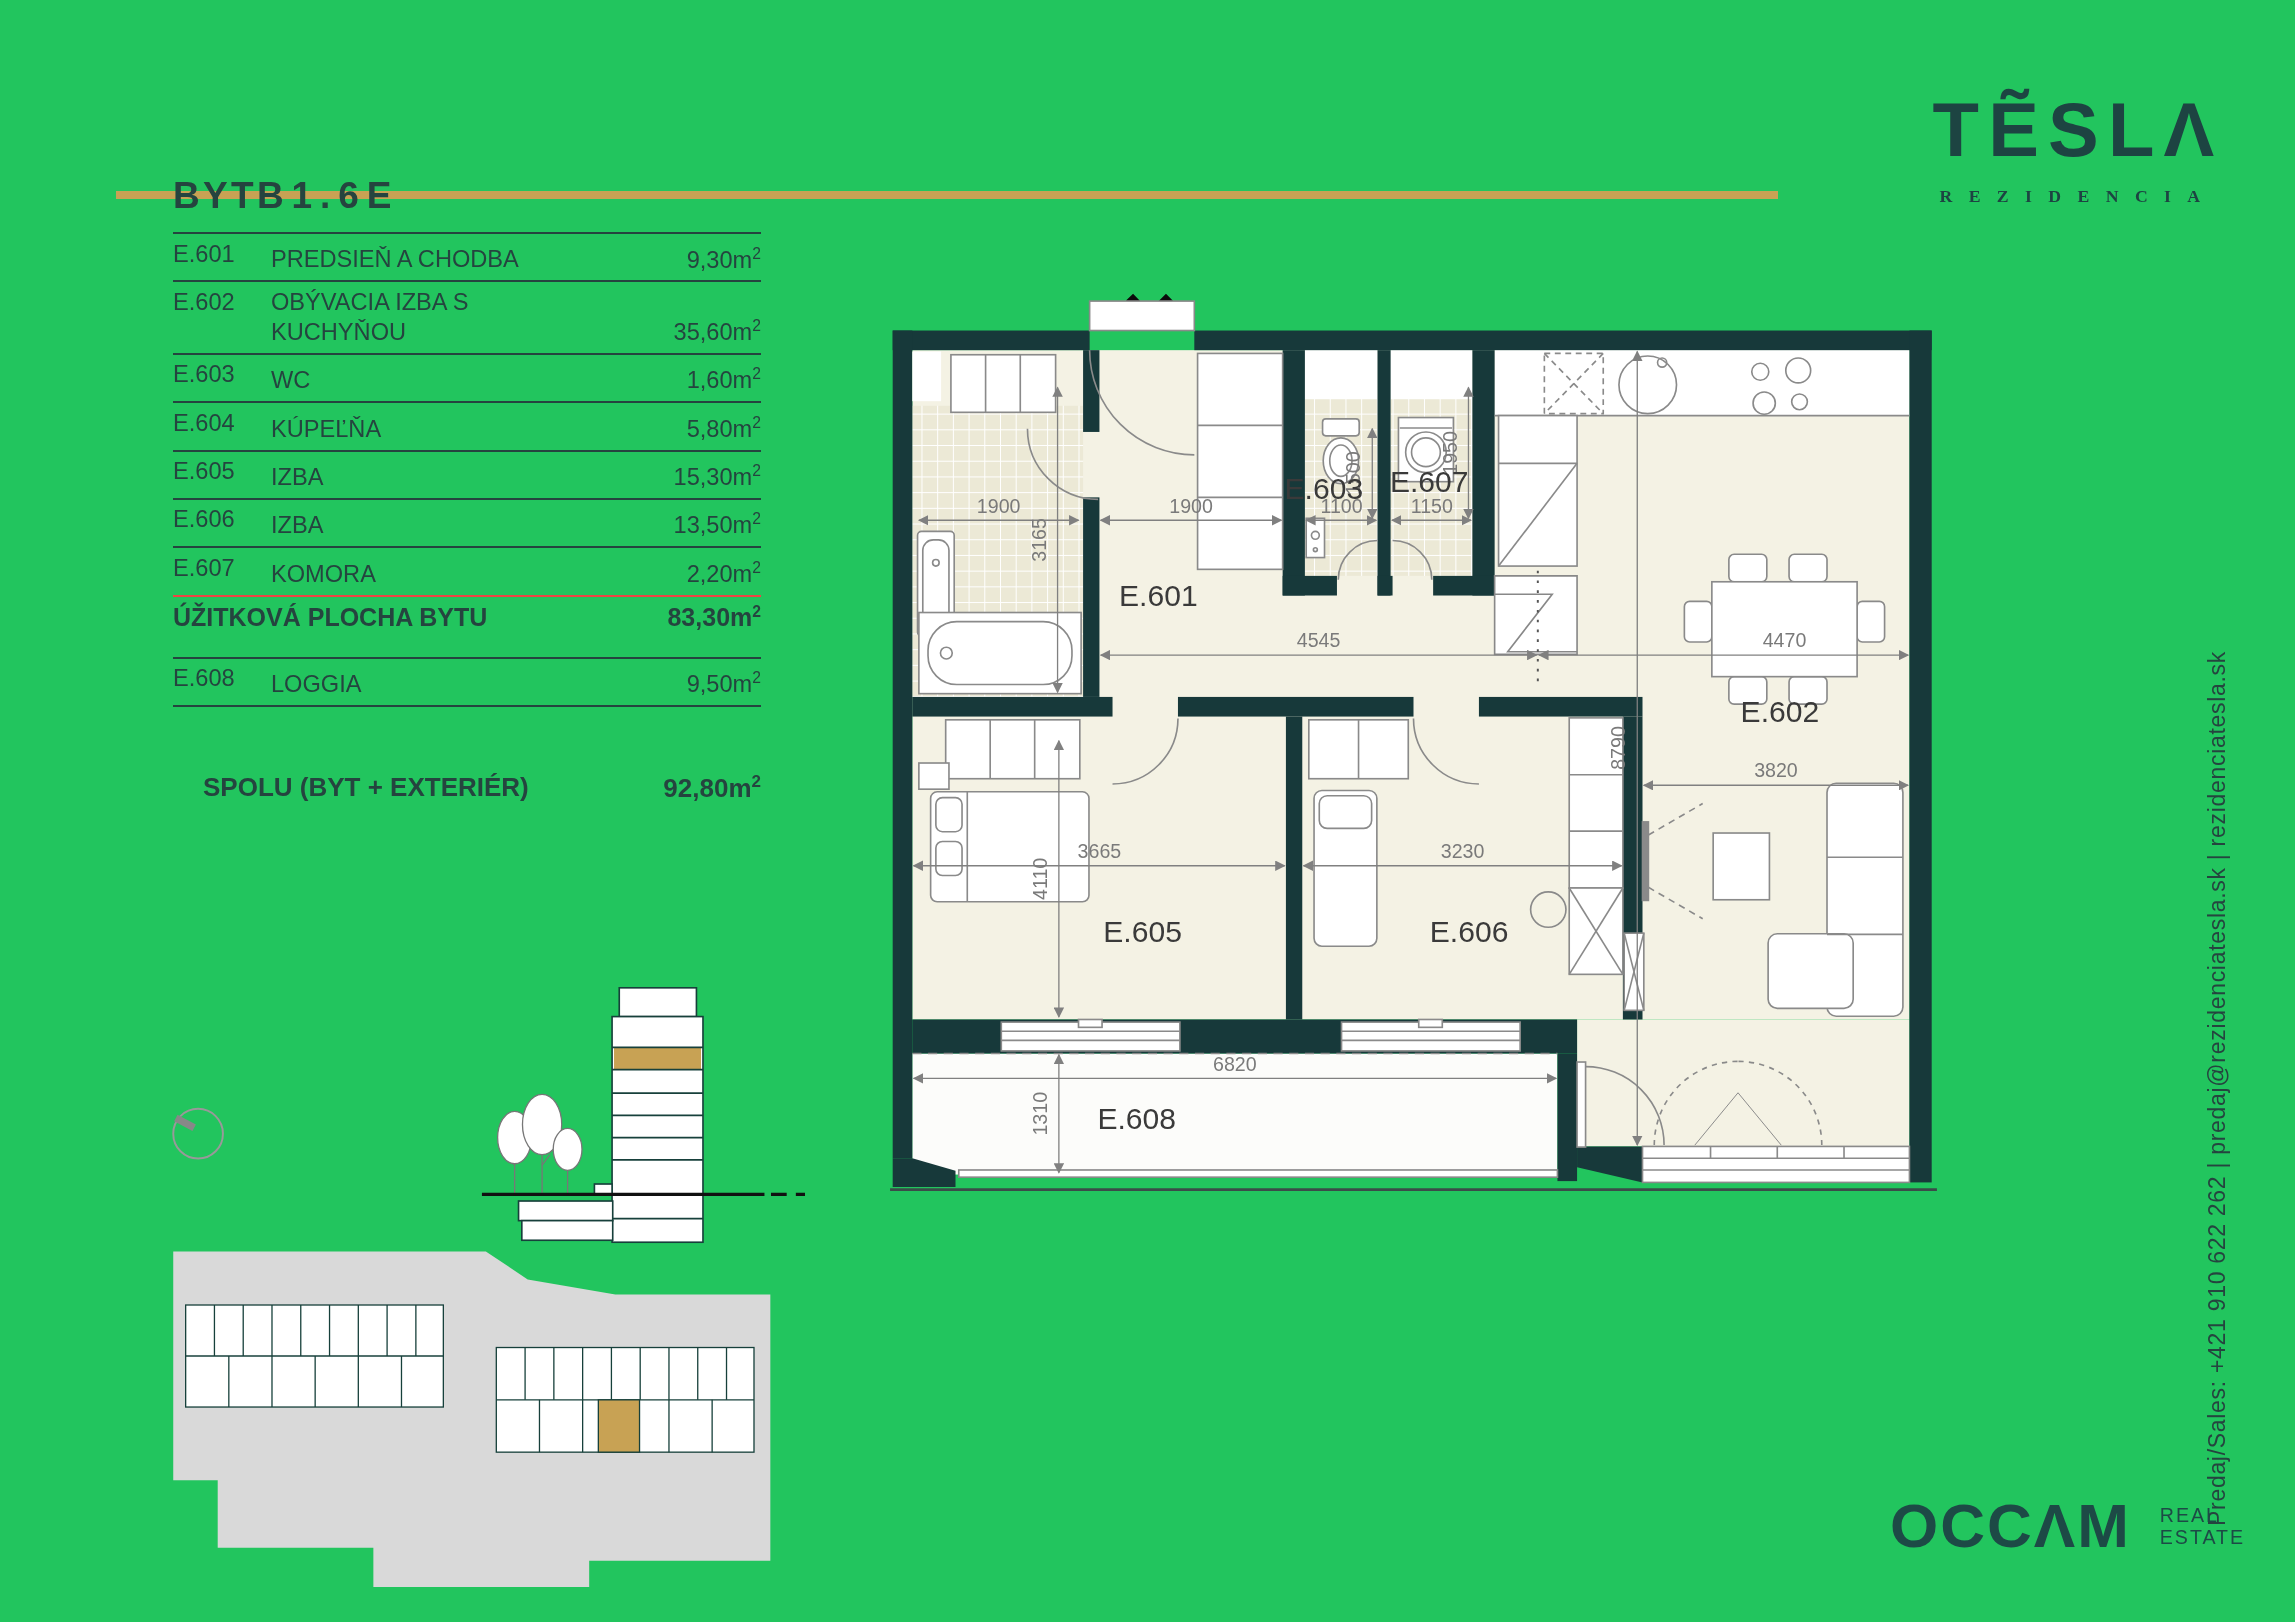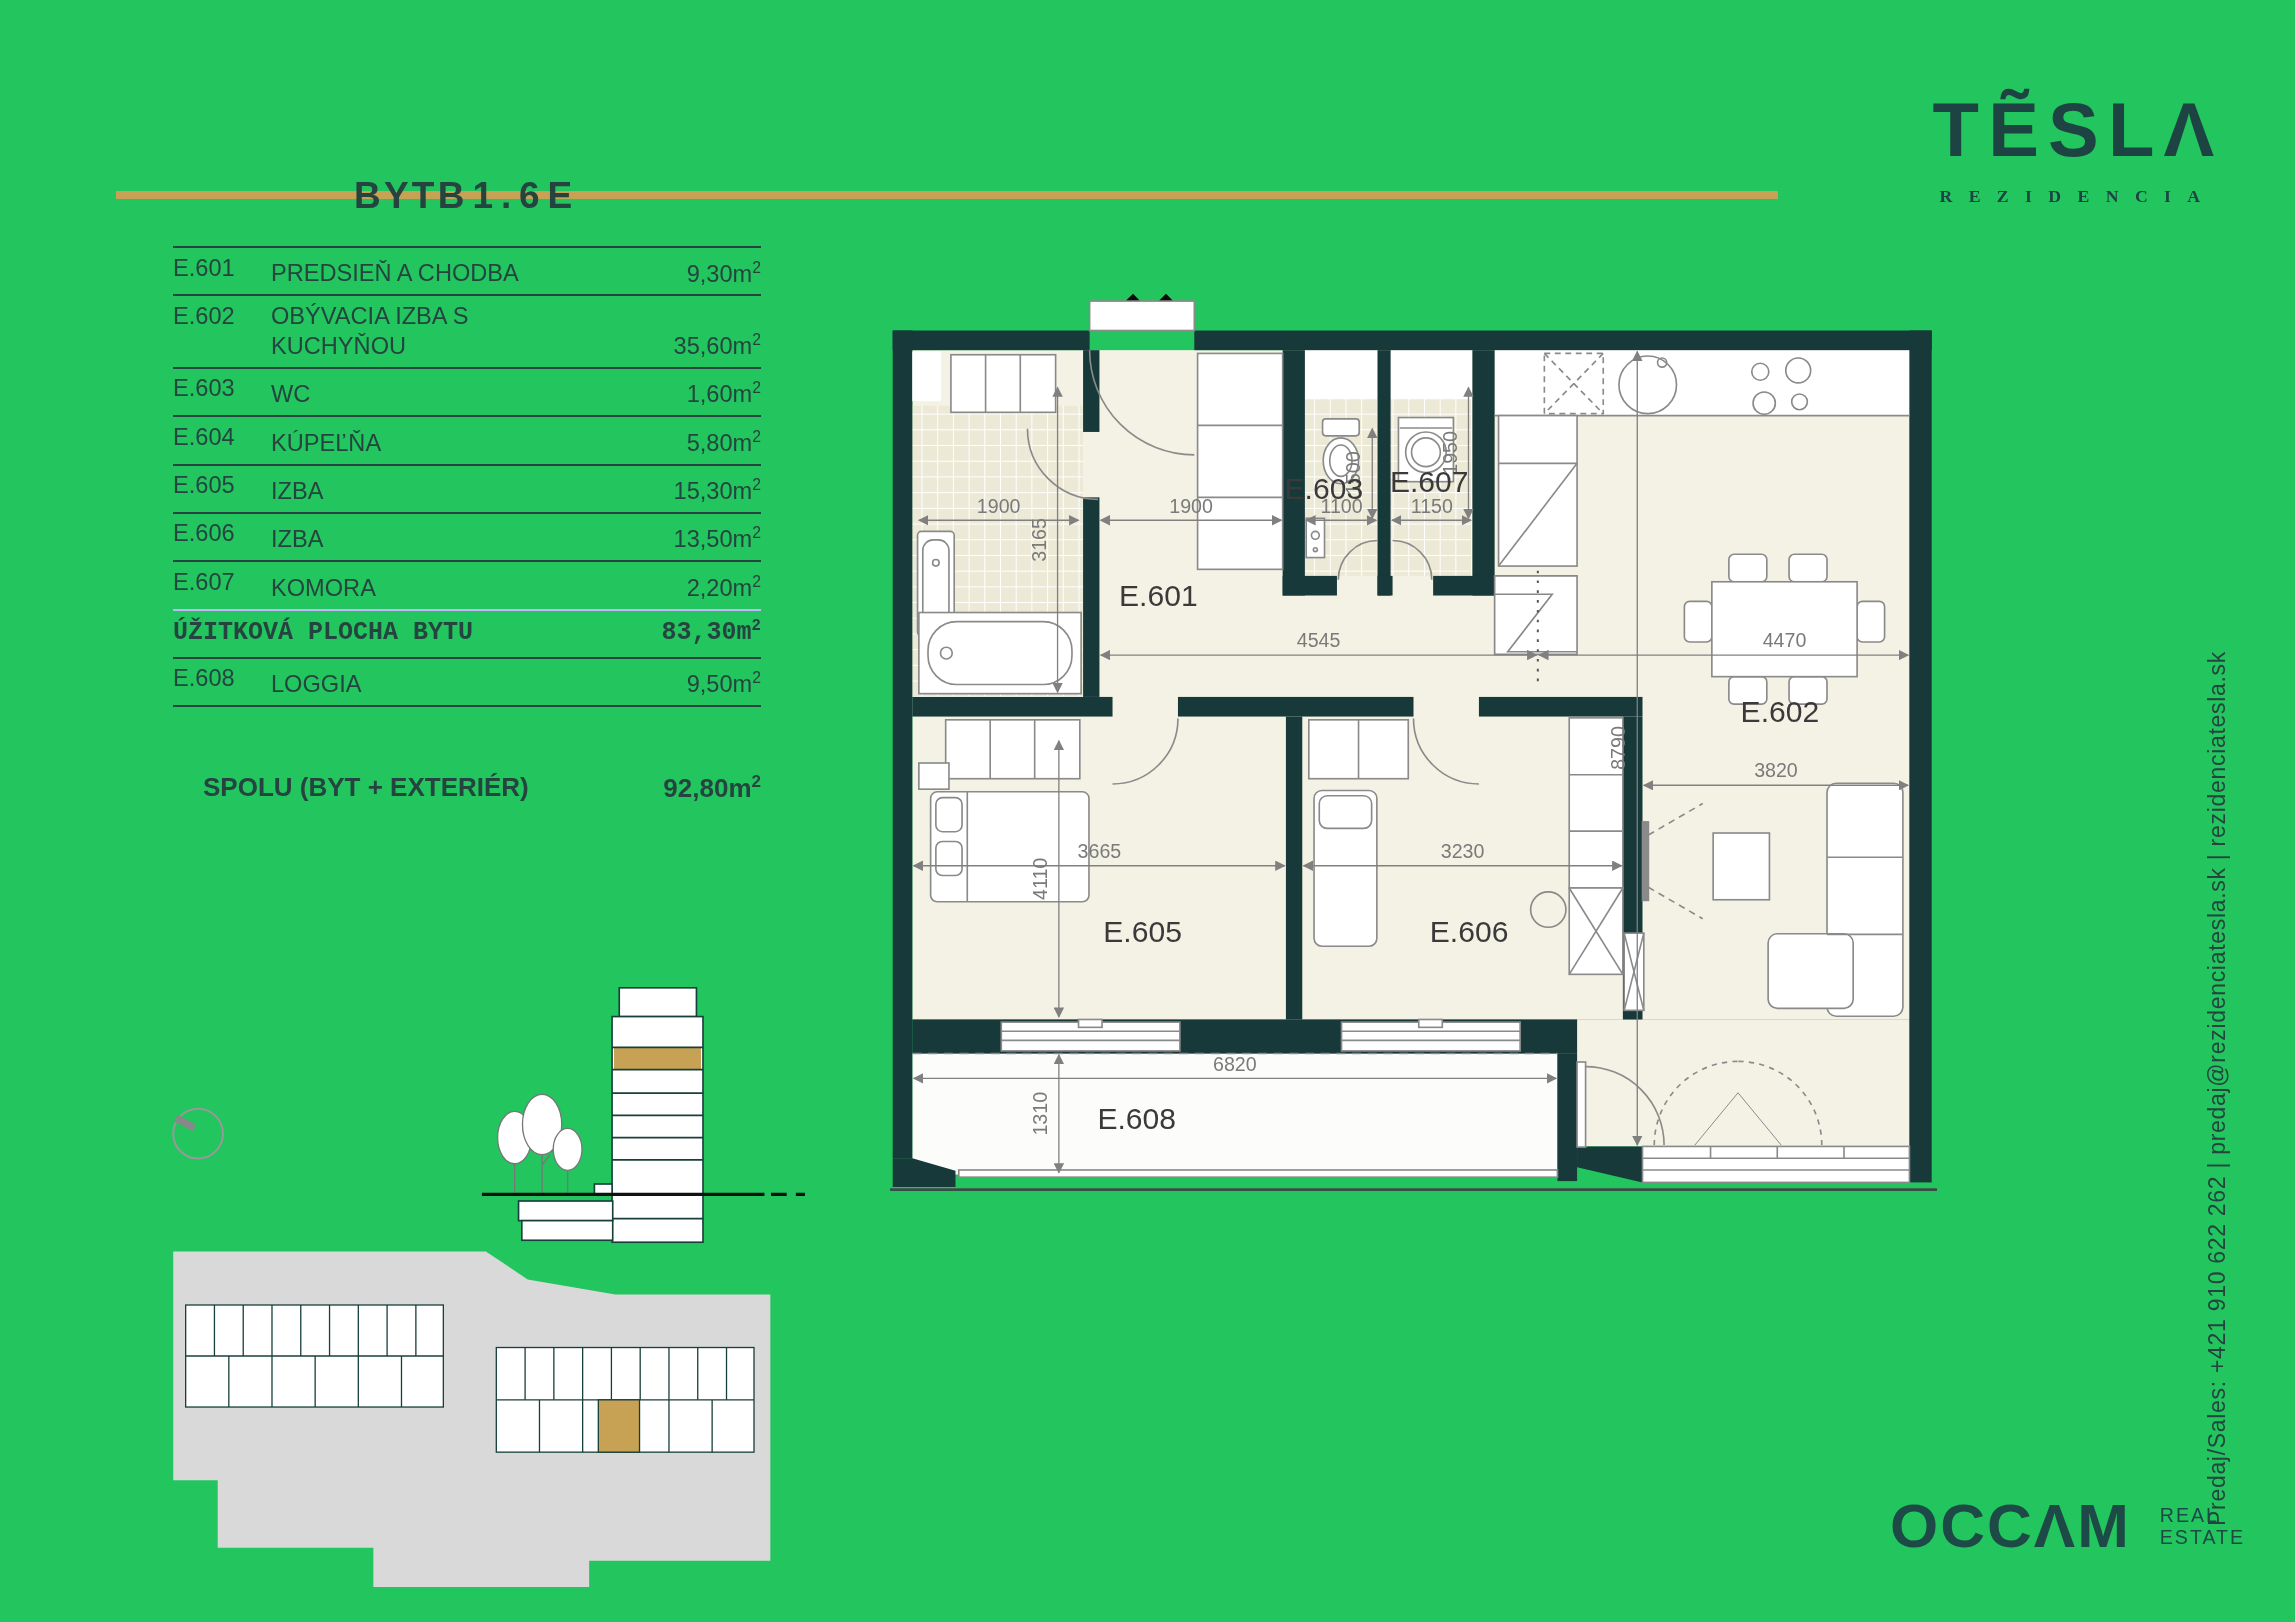--- a/index.html
+++ b/index.html
@@ -11,32 +11,32 @@
 
   
   .brand{position:absolute;left:1924px;top:92px;width:308px;text-align:center;color:#1D4442;}
   .brand-main{font-family:"Liberation Sans",sans-serif;font-weight:700;font-size:76px;
               letter-spacing:9.2px;line-height:1;white-space:nowrap;}
   .brand-sub{font-family:"Liberation Serif",serif;font-weight:700;font-size:17.7px;
              letter-spacing:16.4px;margin-top:18.3px;white-space:nowrap;}
 
   
   .panel{position:absolute;left:173px;top:175px;width:588px;}
-  .panel-head{display:flex;justify-content:center;align-items:flex-end;margin-bottom:29px;}
+  .panel-head{display:flex;justify-content:flex-start;align-items:flex-end;margin-bottom:15px;}
   .apt-label{font-size:37px;font-weight:700;letter-spacing:3.3px;}
   .apt-code{font-size:37px;font-weight:700;letter-spacing:7.9px;}
   .rt{width:100%;}
   .rt-row{display:flex;align-items:flex-end;border-top:2px solid #25443F;padding:4.6px 0 5.9px 0;
           font-size:23.6px;line-height:30px;}
   .rt-code{width:98px;align-self:flex-start;}
   .rt-name{flex:1;max-width:314px;}
   .rt-val{margin-left:auto;text-align:right;white-space:nowrap;}
   .rt-val sup{font-size:15.7px;}
-  .rt-total{display:flex;align-items:flex-end;border-top:2px solid #c4b5fd;padding:6.5px 0 7.9px 0;
-            font-size:25px;font-weight:700;font-family:Liberation Mono, monospace;}
+  .rt-total{display:flex;align-items:flex-end;border-top:2px solid #ef4444;padding:6.5px 0 7.9px 0;
+            font-size:25px;font-weight:700;}
   .section-head{font-size:26px;font-weight:700;letter-spacing:0.7px;}
   .spolu{display:flex;font-size:26px;font-weight:700;}
   .spolu .rt-val sup{font-size:17px;}
 
   .ext-block{position:absolute;left:173px;top:633px;width:588px;}
   .ext-table{margin-top:23.6px;}
   .ext-table .rt-row{border-bottom:2px solid #25443F;}
   .spolu{margin-top:65px;margin-left:30px;}
 
   

